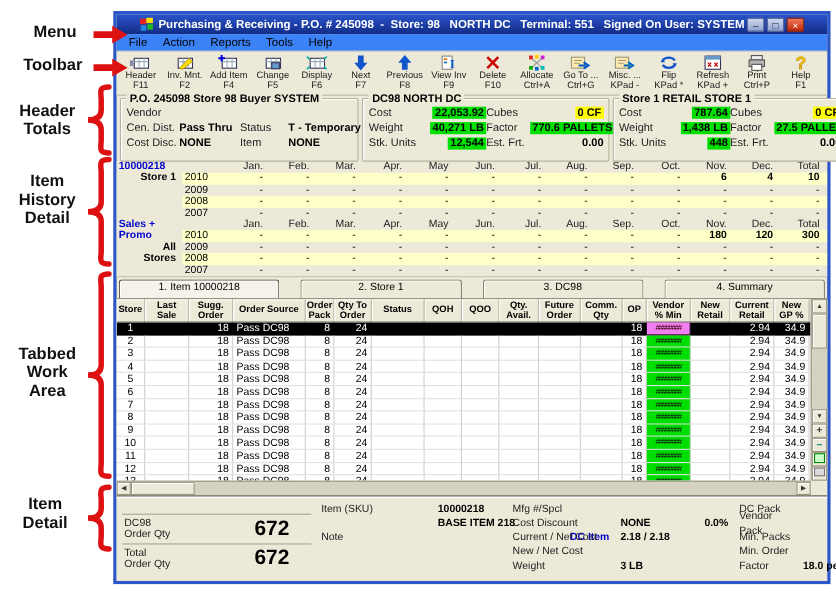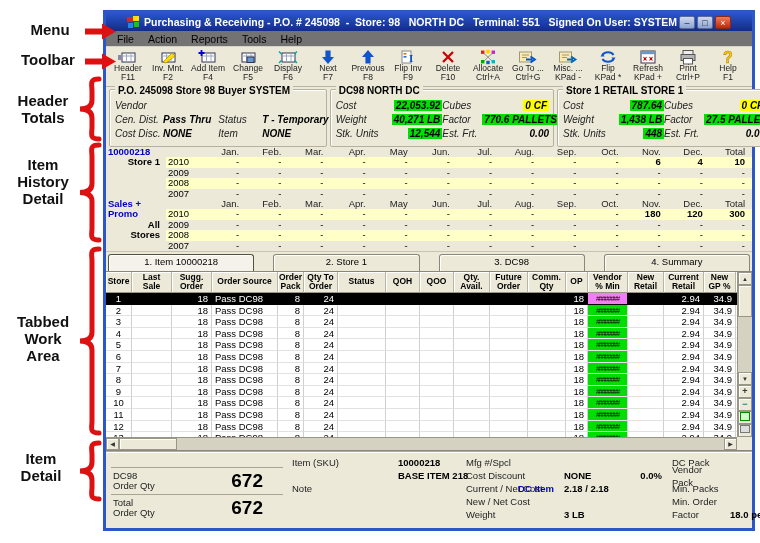--- a/index.html
+++ b/index.html
@@ -16,37 +16,37 @@
   .titlebar{height:18px;background:linear-gradient(180deg,#2a55cc 0%,#122c86 100%);
     display:flex;align-items:center;padding:0 21px;flex:none;}
   .titlebar .title{color:#fff;font-weight:bold;font-size:10.5px;white-space:pre;
     overflow:hidden;flex:1;margin-left:4px;}
   .appicon{width:13px;height:13px;flex:none;display:inline-block;}
   .winbtns{display:flex;gap:2px;flex:none;}
   .wb{width:16px;height:13px;background:linear-gradient(180deg,#cfd8ef,#8fa3cf);
     border:1px solid #5a6a9a;border-radius:2px;font-size:9px;line-height:12px;
     text-align:center;color:#123;box-sizing:border-box;}
   .wb.close{background:linear-gradient(180deg,#ee7a5a,#c22706);color:#fff;border-color:#8a2a10;}
-  .menubar{height:15px;background:#737373;border-bottom:1px solid #d8d4c4;
+  .menubar{height:15px;background:#3b82f6;border-bottom:1px solid #d8d4c4;
     display:flex;align-items:center;padding:0 4px;flex:none;font-size:10.5px;}
   .mitem{padding:0 7px;}
   
   .toolbar{height:37px;background:#ECE9D8;border-bottom:1px solid #b9b5a5;
     display:flex;align-items:stretch;padding:1px 2px;flex:none;}
   .tbtn{width:40px;flex:none;display:flex;flex-direction:column;align-items:center;
     justify-content:flex-start;padding-top:1px;}
   .tbtn .icon{height:15px;display:block;}
   .tlab{font-size:8.5px;line-height:9px;color:#222;white-space:nowrap;}
   
   .hdr{height:60px;flex:none;display:flex;gap:3px;padding:2px 3px 0 3px;box-sizing:border-box;}
   .gbox{border:1px solid #b5b1a0;border-radius:2px;position:relative;background:#ECE9D8;
     box-shadow:inset 1px 1px 0 #fff;padding:7px 4px 1px 5px;box-sizing:border-box;}
   .gbox .legend{position:absolute;top:-5px;left:5px;background:#ECE9D8;padding:0 3px;
     font-weight:bold;font-size:10px;white-space:nowrap;}
-  .gbox .grow2{display:flex;height:14px;align-items:flex-end;font-style:italic;}
+  .gbox .grow2{display:flex;height:14px;align-items:flex-start;}
   .pair{display:flex;align-items:center;flex:1;min-width:0;}
   .pair .lab{color:#222;flex:none;}
   .pair .val{font-weight:bold;white-space:nowrap;}
   .pair .val.right{margin-left:auto;}
   .hl-green{background:#00e000;padding:0 2px;}
   .hl-yellow{background:#ffff00;padding:0 2px;}
   
   .history{height:104px;flex:none;background:#ECE9D8;border-bottom:1px solid #c8c4b4;
     font-size:9.5px;overflow:hidden;padding-left:2px;}
   .hblock{position:relative;height:52px;}
@@ -231,21 +231,21 @@
           <div class="tlab">Previous</div>
           <div class="tlab">F8</div>
         </div>
         <div class="tbtn">
           <span class="icon"><svg width="20" height="16" viewBox="0 0 20 16">
               <rect x="4" y="2" width="9" height="12" fill="#fff" stroke="#888"></rect>
               <rect x="5.5" y="4" width="3" height="1.6" fill="#e70"></rect>
               <rect x="5.5" y="7" width="3" height="1.6" fill="#27c"></rect>
               <text x="11" y="12.5" font-size="11" font-family="serif" font-weight="bold" fill="#05c">I</text>
             </svg></span>
-          <div class="tlab">Flip Inv</div>
+          <div class="tlab">View Inv</div>
           <div class="tlab">F9</div>
         </div>
         <div class="tbtn">
           <span class="icon"><svg width="20" height="16" viewBox="0 0 20 16">
               <path d="M5 3 L15 13 M15 3 L5 13" stroke="#c00" stroke-width="2.3"></path>
             </svg></span>
           <div class="tlab">Delete</div>
           <div class="tlab">F10</div>
         </div>
         <div class="tbtn">

